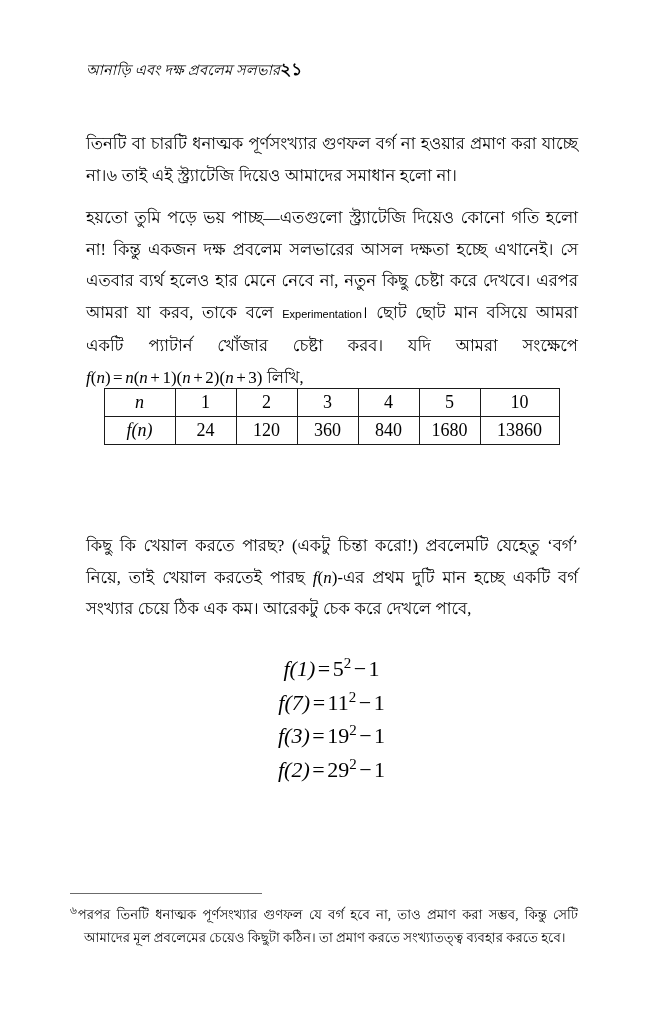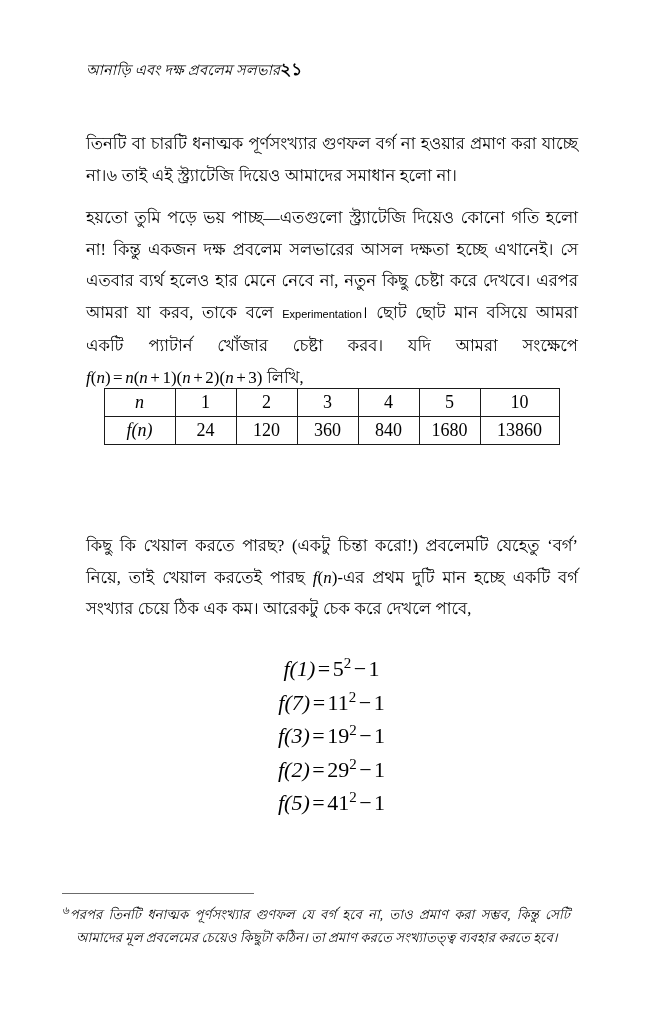--- a/index.html
+++ b/index.html
@@ -134,24 +134,23 @@
   .eqline {
     font-family: "Liberation Serif", "DejaVu Serif", serif;
     font-size: 22px;
     line-height: 33.6px;
     white-space: nowrap;
   }
 
   
   .footnote {
     position: absolute;
-    left: 62px;
+    left: 70px;
     top: 893px;
     width: 508px;
-    font-style: italic;
   }
   .footnote-rule {
     width: 192px;
     height: 1px;
     background: #6b6b6b;
     margin: 0 0 9px 0;
   }
   .footnote-text {
     font-family: "Liberation Serif", "DejaVu Serif", serif;
     font-size: 13.2px;
@@ -219,21 +218,20 @@
     <p class="para">
       <span>কিছু কি খেয়াল করতে পারছ? (একটু চিন্তা করো!) প্রবলেমটি যেহেতু ‘বর্গ’ নিয়ে, তাই খেয়াল করতেই পারছ </span><span class="math">f<span class="up">(</span>n<span class="up">)</span></span><span>-এর প্রথম দুটি মান হচ্ছে একটি বর্গ সংখ্যার চেয়ে ঠিক এক কম। আরেকটু চেক করে দেখলে পাবে,</span>
     </p>
   </div>
 
   <div class="eqblock">
     <div class="eqline math"><span>f(1)</span><span class="op">=</span><span class="up">5</span><sup>2</sup><span class="op">−</span><span class="up">1</span></div>
     <div class="eqline math"><span>f(7)</span><span class="op">=</span><span class="up">11</span><sup>2</sup><span class="op">−</span><span class="up">1</span></div>
     <div class="eqline math"><span>f(3)</span><span class="op">=</span><span class="up">19</span><sup>2</sup><span class="op">−</span><span class="up">1</span></div>
     <div class="eqline math"><span>f(2)</span><span class="op">=</span><span class="up">29</span><sup>2</sup><span class="op">−</span><span class="up">1</span></div>
-    <div class="eqline math"><span>f(5)</span><span class="op">=</span><span class="up">41</span><sup>2</sup><span class="op">−</span><span class="up">1</span></div>
   </div>
 
   <div class="footnote">
     <div class="footnote-rule"></div>
     <div class="footnote-text">
       <span class="marker">৬</span><span>পরপর তিনটি ধনাত্মক পূর্ণসংখ্যার গুণফল যে বর্গ হবে না, তাও প্রমাণ করা সম্ভব, কিন্তু সেটি আমাদের মূল প্রবলেমের চেয়েও কিছুটা কঠিন। তা প্রমাণ করতে সংখ্যাতত্ত্ব ব্যবহার করতে হবে।</span>
     </div>
   </div>
 
 </div>

